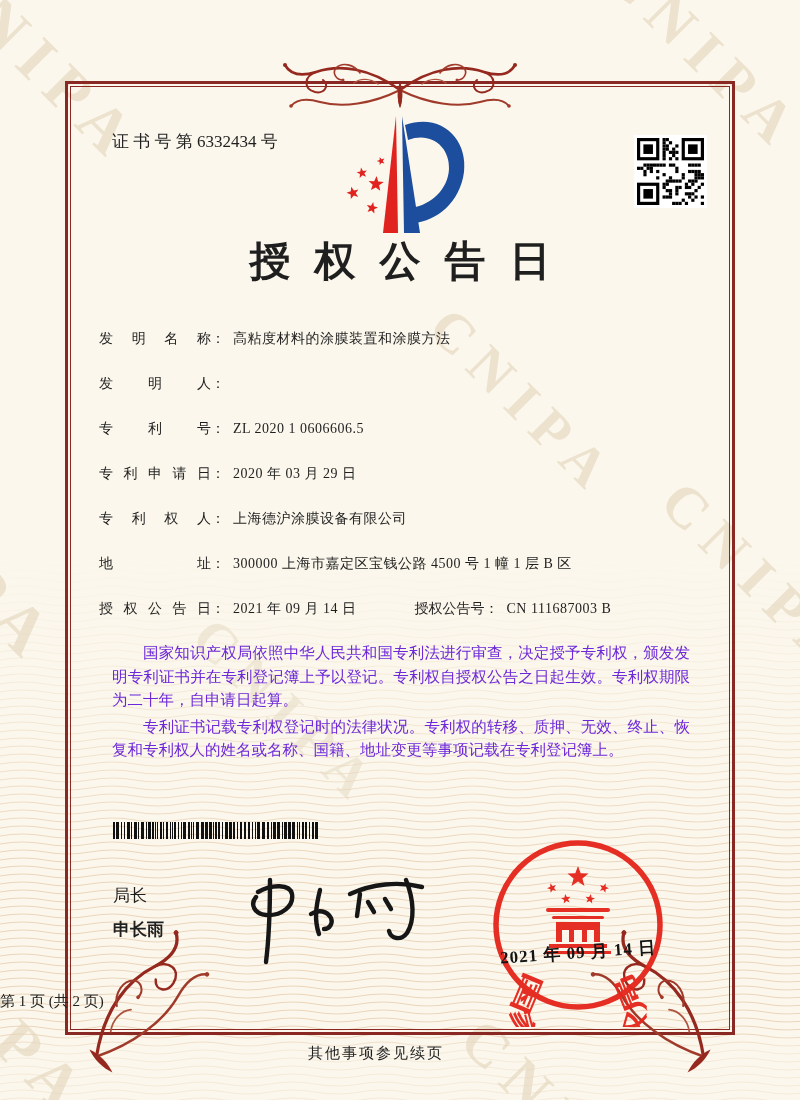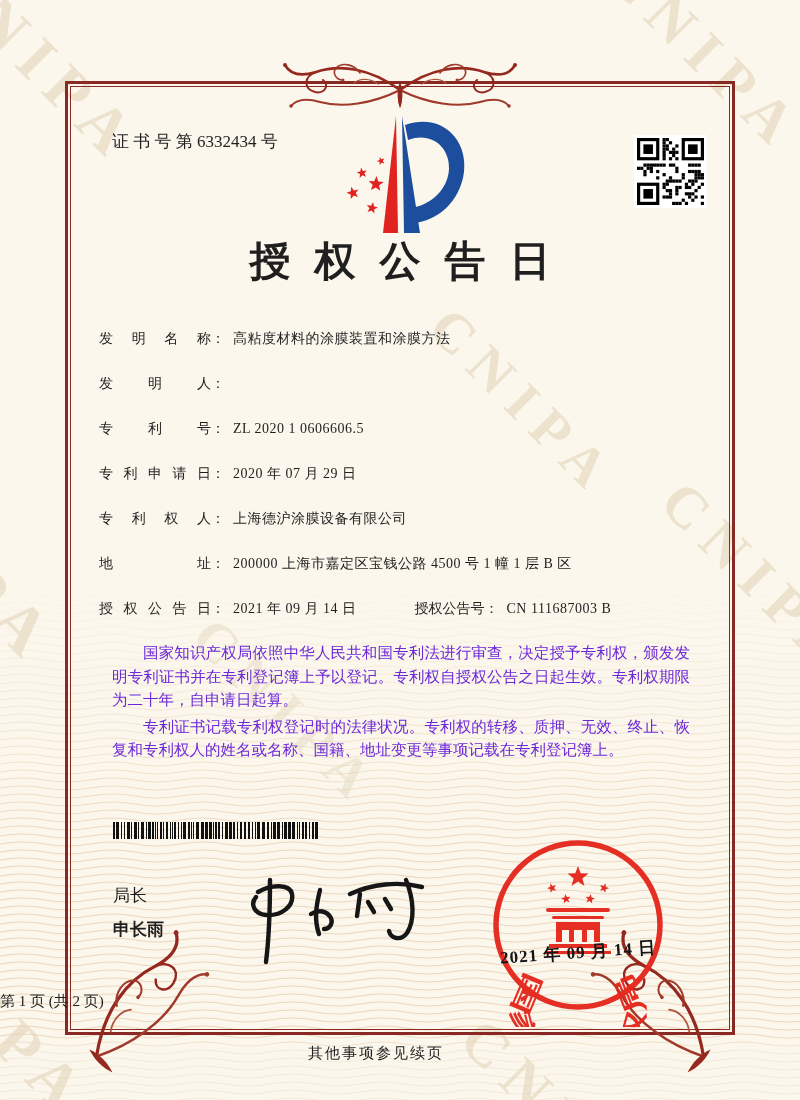--- a/index.html
+++ b/index.html
@@ -244,27 +244,27 @@
 <div class="frow" style="top:330px">
   <span class="flabel">发明名称</span><span class="fcolon">：</span><span class="fvalue">高粘度材料的涂膜装置和涂膜方法</span>
 </div>
 <div class="frow" style="top:375px">
   <span class="flabel">发明人</span><span class="fcolon">：</span><span class="fvalue"></span>
 </div>
 <div class="frow" style="top:420px">
   <span class="flabel">专利号</span><span class="fcolon">：</span><span class="fvalue">ZL 2020 1 0606606.5</span>
 </div>
 <div class="frow" style="top:465px">
-  <span class="flabel">专利申请日</span><span class="fcolon">：</span><span class="fvalue">2020 年 07 月 29 日</span>
+  <span class="flabel">专利申请日</span><span class="fcolon">：</span><span class="fvalue">2020 年 03 月 29 日</span>
 </div>
 <div class="frow" style="top:510px">
   <span class="flabel">专利权人</span><span class="fcolon">：</span><span class="fvalue">上海德沪涂膜设备有限公司</span>
 </div>
 <div class="frow" style="top:555px">
-  <span class="flabel">地址</span><span class="fcolon">：</span><span class="fvalue">200000 上海市嘉定区宝钱公路 4500 号 1 幢 1 层 B 区</span>
+  <span class="flabel">地址</span><span class="fcolon">：</span><span class="fvalue">300000 上海市嘉定区宝钱公路 4500 号 1 幢 1 层 B 区</span>
 </div>
 <div class="frow" style="top:600px">
   <span class="flabel">授权公告日</span><span class="fcolon">：</span><span class="fvalue">2021 年 09 月 14 日</span><span class="flabel2">授权公告号</span><span class="fcolon">：</span><span class="fvalue">CN 111687003 B</span>
 </div>
 
 <div class="paras">
   <p>国家知识产权局依照中华人民共和国专利法进行审查，决定授予专利权，颁发发明专利证书并在专利登记簿上予以登记。专利权自授权公告之日起生效。专利权期限为二十年，自申请日起算。</p>
   <p>专利证书记载专利权登记时的法律状况。专利权的转移、质押、无效、终止、恢复和专利权人的姓名或名称、国籍、地址变更等事项记载在专利登记簿上。</p>
 </div>
 

